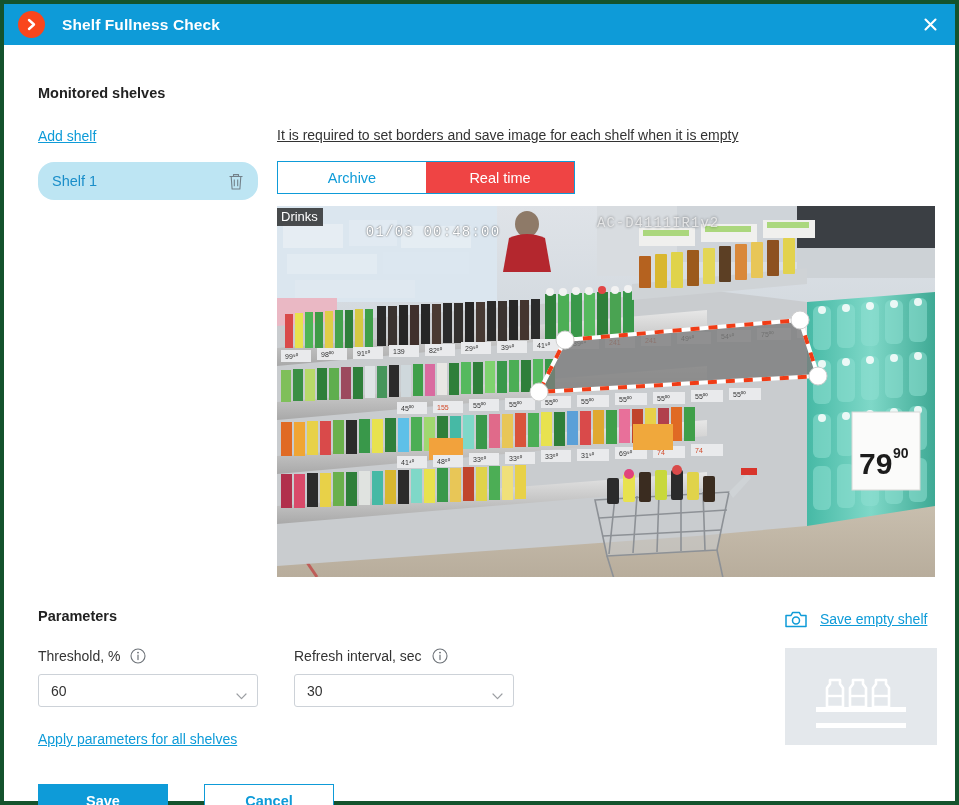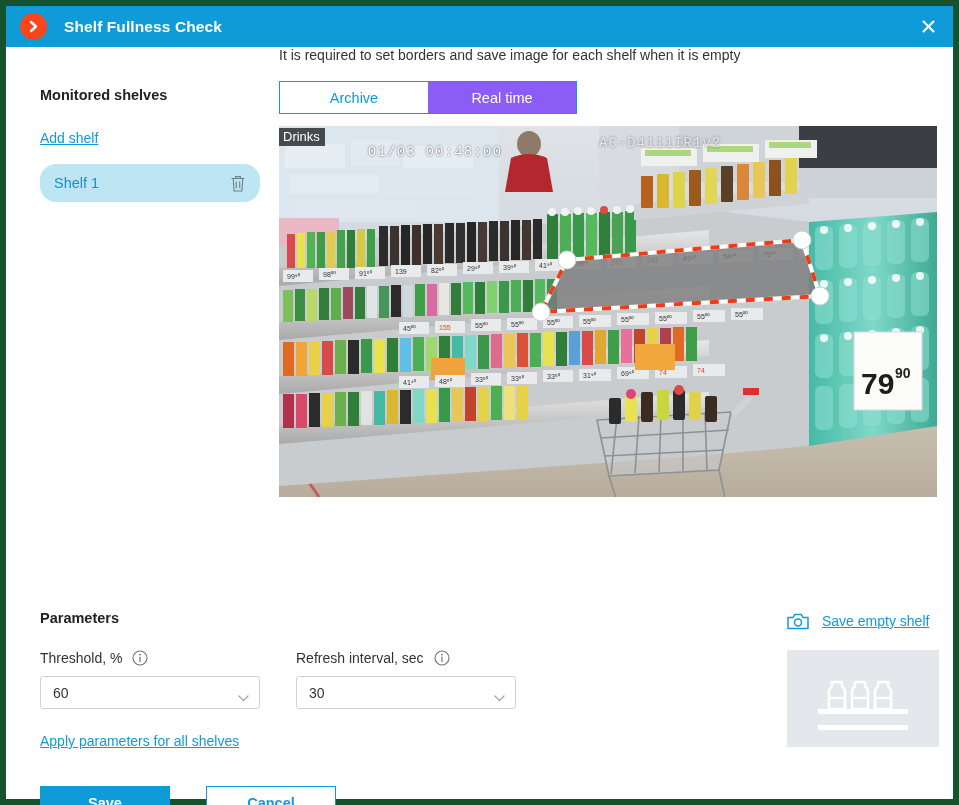--- a/index.html
+++ b/index.html
@@ -4,21 +4,21 @@
 <style>
   html,body{margin:0;padding:0;}
   body{
     width:959px;height:805px;overflow:hidden;
     font-family:"Liberation Sans",sans-serif;
     background:#ffffff;
     -webkit-font-smoothing:antialiased;
   }
   .dialog{
     position:relative;width:959px;height:805px;box-sizing:border-box;
-    border:6px solid #14532d;background:#fff;
+    border:4px solid #14532d;background:#fff;
   }
   
   .titlebar{
     height:41px;background:#0e9bd8;display:flex;align-items:center;
     padding:0 0 0 14px;box-sizing:border-box;position:relative;
   }
   .app-logo{
     width:27px;height:27px;border-radius:50%;background:#f9461c;
     display:flex;align-items:center;justify-content:center;flex:none;
   }
@@ -45,29 +45,29 @@
   .shelf-list{margin-top:17px;}
   .shelf-item{
     height:38px;background:#bde5f3;display:flex;align-items:center;
     justify-content:space-between;padding:0 13px 0 14px;box-sizing:border-box;cursor:pointer;border-radius:16px;
   }
   .shelf-item-label{color:#1a8ec9;font-size:14.5px;}
   .trash{width:18px;height:19px;opacity:.75;cursor:pointer;}
 
   
   .right-col{position:absolute;left:273px;top:0;width:658px;}
-  .hint{font-size:14px;color:#333;}
+  .hint{font-size:14px;color:#333;margin-top:82px;text-decoration:underline;}
   .segmented{margin-top:18px;display:flex;width:298px;height:33px;
     border:1px solid #0e9bd8;box-sizing:border-box;}
   .seg{
     flex:1;display:flex;align-items:center;justify-content:center;
     font-size:14.5px;cursor:pointer;box-sizing:border-box;
   }
   .seg.inactive{background:#fff;color:#0e9bd8;}
-  .seg.active{background:#8b5cf6;color:#fff;}
+  .seg.active{background:#ef4444;color:#fff;}
 
   
   .video-wrap{
     margin-top:12px;width:658px;height:371px;position:relative;overflow:hidden;
     background:#8a8a8a;
   }
   .video-canvas{position:absolute;inset:0;}
   .vid-overlay-bar{
     position:absolute;top:2px;left:0;height:17px;display:flex;align-items:center;
     font-family:"Liberation Mono",monospace;

